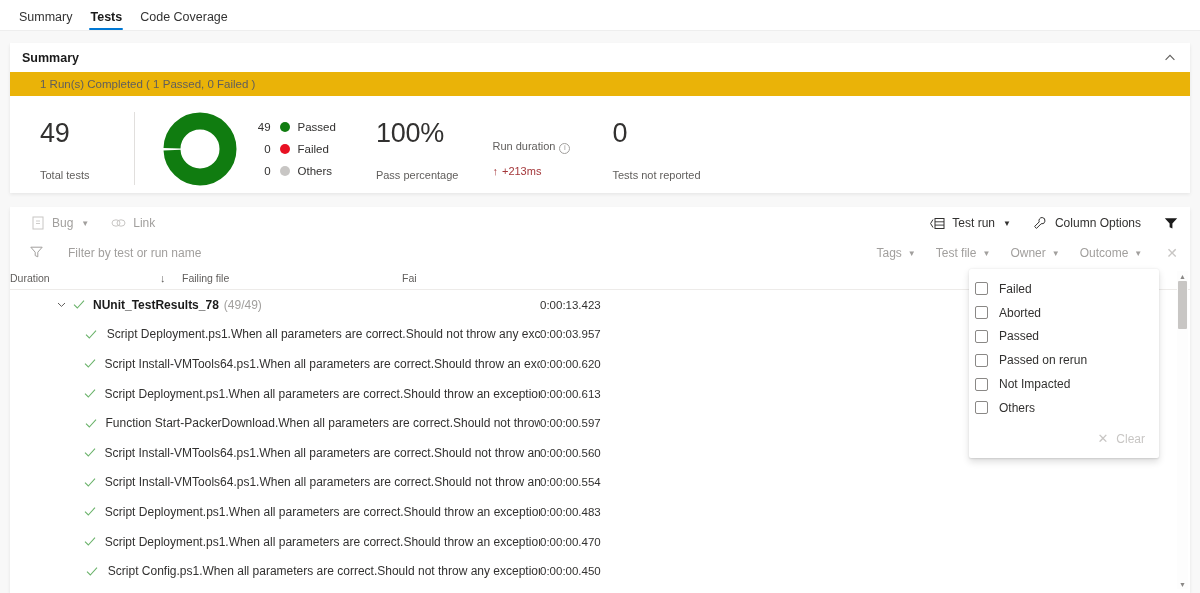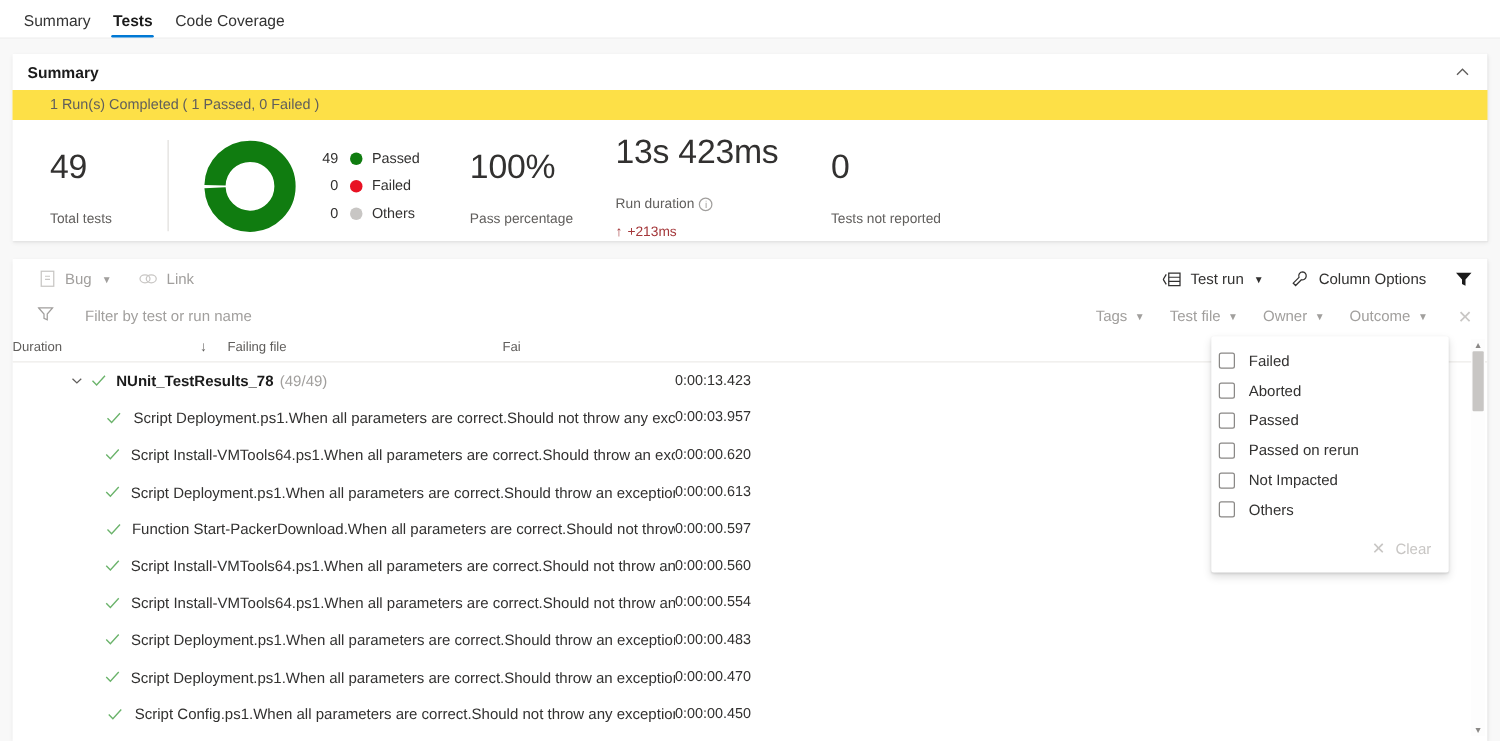--- a/index.html
+++ b/index.html
@@ -35,21 +35,21 @@
   }
   .summary-head {
     height:29px; display:flex; align-items:center; justify-content:space-between;
     padding:0 12px 0 12px;
   }
   .summary-head .title { font-size:12.5px; font-weight:bold; color:#1b1b1b; }
   .chev { width:16px; height:16px; color:#605e5c; display:flex; align-items:center; justify-content:center;}
   .chev svg { display:block; }
 
   .runbar {
-    background:#fde047; height:24px; display:flex; align-items:center;
+    background:#eab308; height:24px; display:flex; align-items:center;
     padding-left:30px; font-size:11.5px; color:#605e5c;
   }
 
   .metrics { display:flex; align-items:stretch; height:97px; padding: 8px 0 0 0; }
   .m-block { display:flex; flex-direction:column; justify-content:center; padding-left:30px; }
   .m-num { font-size:27px; font-weight:300; color:#323130; line-height:32px; letter-spacing:-0.2px;}
   .m-lbl { font-size:11px; color:#605e5c; margin-top:20px;}
   .vline { width:1px; background:#e1dfdd; margin:8px 0 8px 44px; }
 
   .donut-wrap { display:flex; align-items:center; padding-left:28px; }
@@ -196,21 +196,20 @@
           </div>
         </div>
       </div>
 
       <div class="m-block pct">
         <div class="m-num">100%</div>
         <div class="m-lbl">Pass percentage</div>
       </div>
 
       <div class="m-block dur">
-        <div class="m-num">13s 423ms</div>
         <div class="m-lbl">
           <span>Run duration</span><span class="info-i">i</span>
         </div>
         <div class="dur-sub">
           <span>↑</span>
           <span>+213ms</span>
         </div>
       </div>
 
       <div class="m-block notrep">

